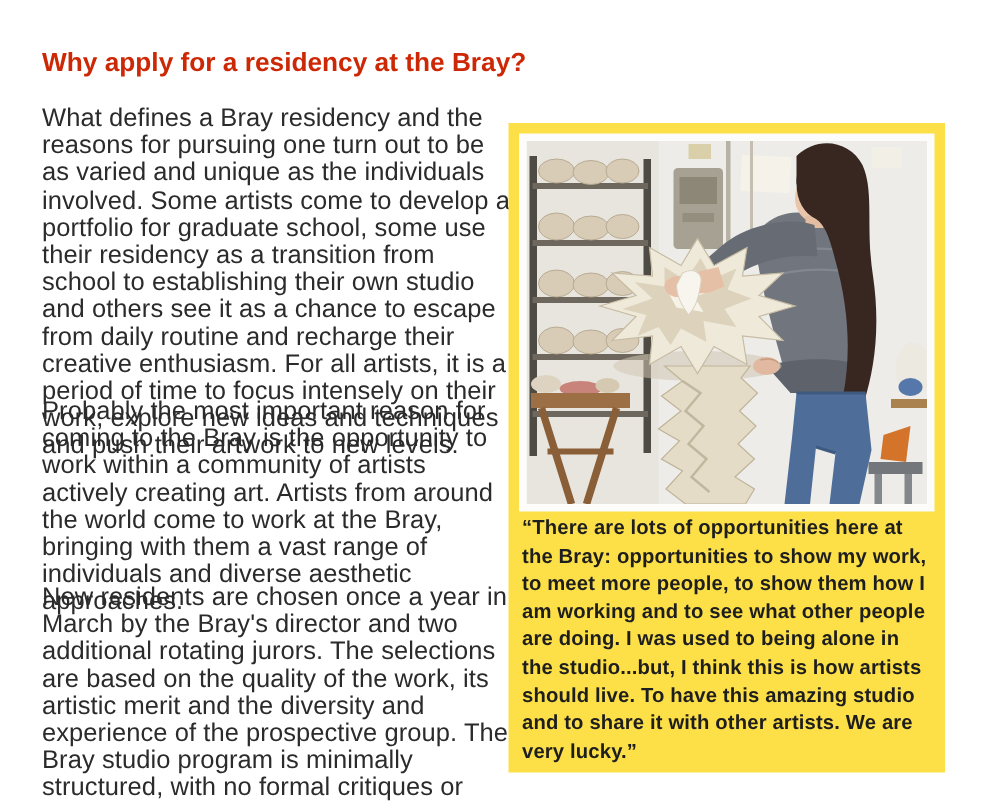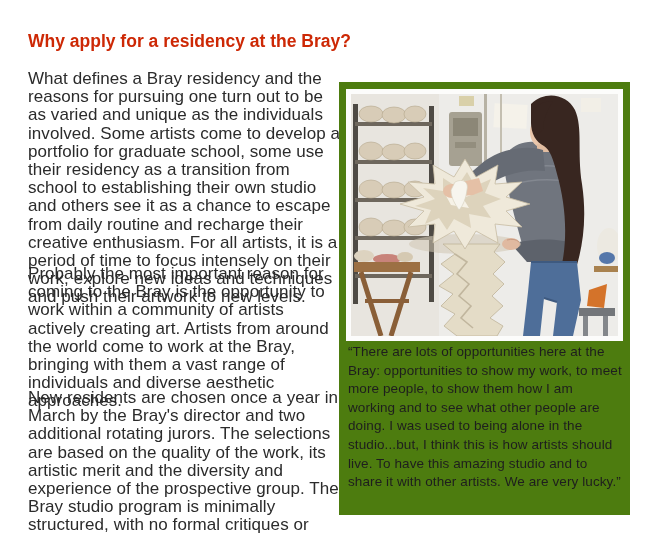--- a/index.html
+++ b/index.html
@@ -16,21 +16,21 @@
   .article p {
     position:absolute; left:0; width:313px; margin:0;
     font-size:17px; line-height:18.2px; letter-spacing:0.05px;
   }
   .article p.p1 { top:45px; }
   .article p.p2 { top:240px; }
   .article p.p3 { top:364px; }
 
   .photo-panel {
     position:absolute; left:339px; top:57px; width:291px; height:433px;
-    background:#4d7c0f; box-sizing:border-box;
+    background:#fde047; box-sizing:border-box;font-weight:bold;
   }
   .photo-frame {
     position:absolute; left:7px; top:7px; width:277px; height:252px;
     background:#fcfcfb; box-sizing:border-box; padding:5px; margin:0;
   }
   .photo-frame svg { display:block; width:267px; height:242px; }
   .quote {
     position:absolute; left:0; top:261px; width:291px; box-sizing:border-box;
     margin:0; padding:0 8px 0 9px;
     font-size:13.5px; line-height:18.6px; color:#1e1e1e; letter-spacing:0.1px;

